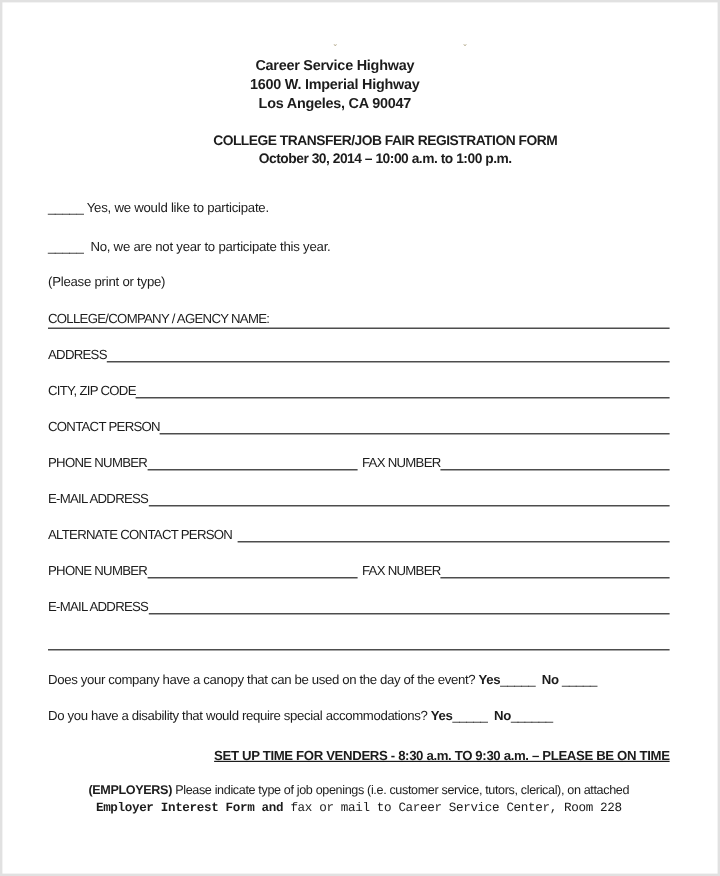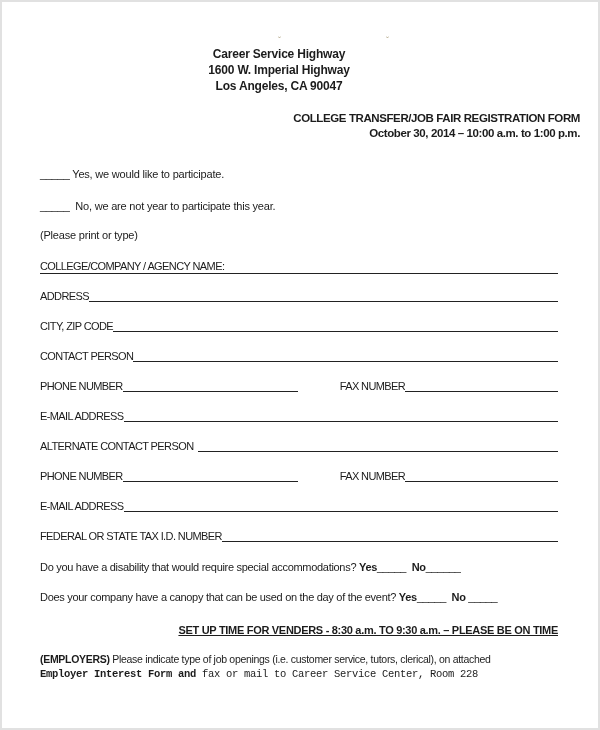--- a/index.html
+++ b/index.html
@@ -33,21 +33,20 @@
     letter-spacing: -0.2px;
     transform: translateX(-20px);
   }
   .title {
     font-weight: bold;
     font-size: 11.5px;
     line-height: 15px;
     margin-top: 17px;
     letter-spacing: -0.4px;
     transform: translateX(22px);
-    text-align: right;
   }
   .pline {
     font-size: 11px;
     line-height: 14px;
     margin: 18px 0 0 0;
     letter-spacing: -0.2px;
   }
   .pline.first { margin-top: 26px; }
   .pline.printnote { margin-top: 15px; }
   .frow {
@@ -62,40 +61,40 @@
     letter-spacing: -0.6px;
     white-space: pre;
     flex: 0 0 auto;
   }
   .fill {
     flex: 1 1 auto;
     border-bottom: 1.4px solid #222222;
     margin-bottom: 2px;
   }
   .fill.phone { flex: 0 0 auto; width: 175px; }
-  .faxlabel { padding-left: 4px; margin-left: 38px; }
+  .faxlabel { padding-left: 4px; }
   .altlabel { padding-right: 5px; }
   .qline {
     font-size: 11px;
     line-height: 14px;
     margin: 16px 0 0 0;
     letter-spacing: -0.3px;
   }
   .qline b, .pline b { letter-spacing: -0.3px; }
   .setup {
     text-align: right;
     font-weight: bold;
     font-size: 11px;
     line-height: 14px;
     margin: 19px 0 0 0;
     letter-spacing: -0.3px;
   }
   .setup .u { text-decoration: underline; }
   .note {
-    text-align: left;
+    text-align: center;
     font-size: 10.5px;
     line-height: 15px;
     margin: 15px 0 0 0;
     letter-spacing: -0.3px;
   }
   .note.second { margin-top: 0; font-family: Liberation Mono, monospace; }
 </style>
 </head>
 <body>
 
@@ -164,27 +163,26 @@
     <span class="flabel faxlabel">FAX NUMBER</span>
     <span class="fill"></span>
   </div>
 
   <div class="frow">
     <span class="flabel">E-MAIL ADDRESS</span>
     <span class="fill"></span>
   </div>
 
   <div class="frow">
-    <span class="flabel">FEDERAL OR STATE TAX I.D. NUMBER</span>
     <span class="fill"></span>
   </div>
 
+  <p class="qline"><span>Does your company have a canopy that can be used on the day of the event?</span> <b>Yes</b><span>_____</span>&nbsp; <b>No</b><span> _____</span></p>
+
   <p class="qline"><span>Do you have a disability that would require special accommodations?</span> <b>Yes</b><span>_____</span>&nbsp; <b>No</b><span>______</span></p>
-
-  <p class="qline"><span>Does your company have a canopy that can be used on the day of the event?</span> <b>Yes</b><span>_____</span>&nbsp; <b>No</b><span> _____</span></p>
 
   <p class="setup"><span class="u">SET UP TIME FOR VENDERS - 8:30 a.m. TO 9:30 a.m. – PLEASE BE ON TIME</span></p>
 
   <p class="note"><b>(EMPLOYERS)</b> <span>Please indicate type of job openings (i.e. customer service, tutors, clerical), on attached</span></p>
 
   <p class="note second"><b>Employer Interest Form and</b> <span>fax or mail to Career Service Center, Room 228</span></p>
 
 </div>
 
 </body></html>

